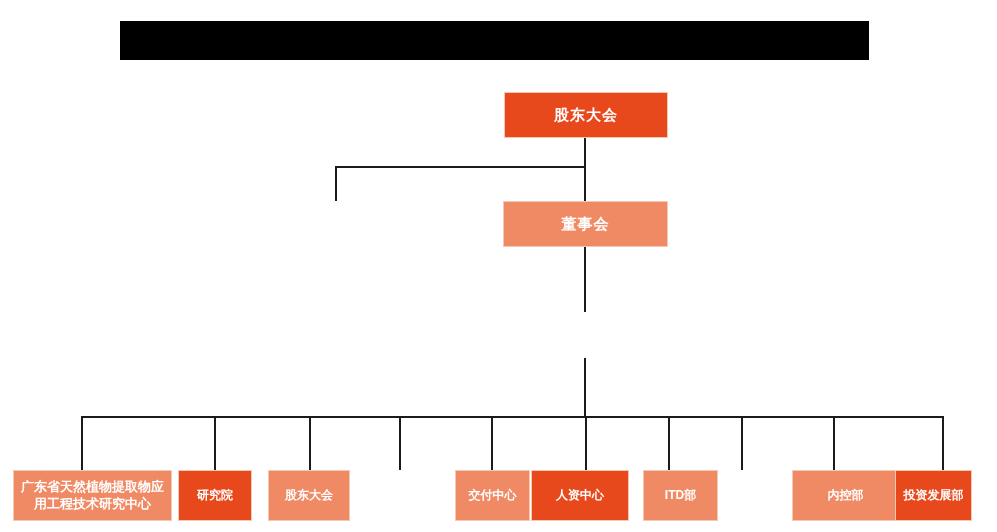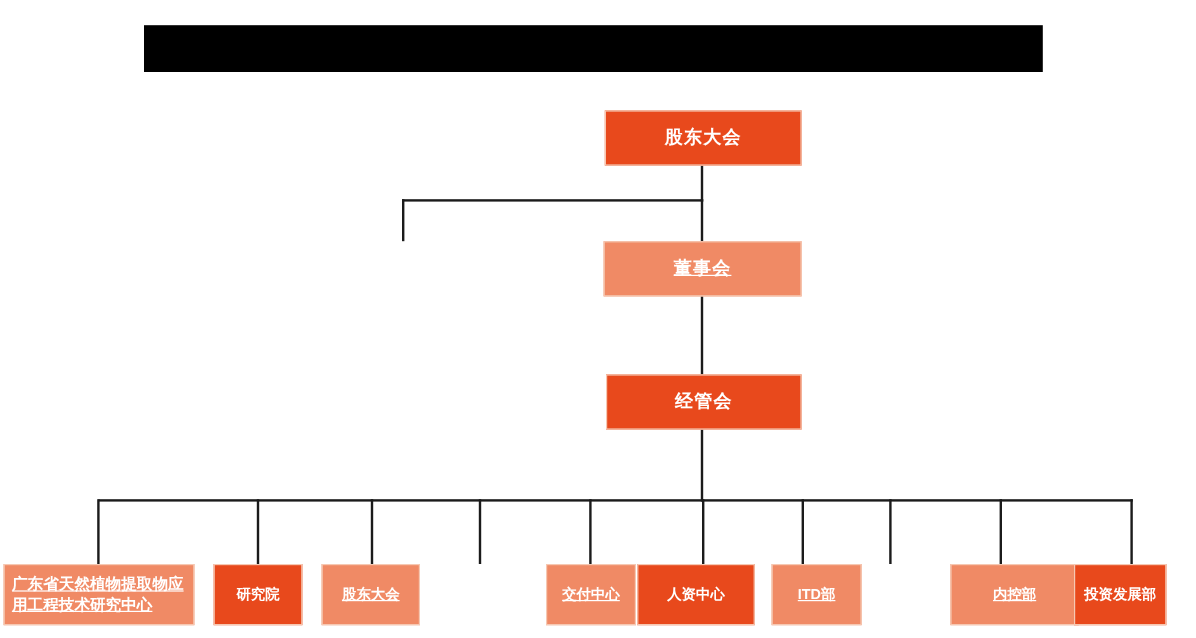--- a/index.html
+++ b/index.html
@@ -19,28 +19,28 @@
     left: 120px; top: 21px;
     width: 749px; height: 39px;
     background: #000000;
   }
 
   .box {
     position: absolute;
     display: flex;
     align-items: center;
     justify-content: center;
-    text-align: left;
+    text-align: center;
     color: var(--text, #ffffff);
     font-weight: bold;
     border: 1px solid #f6c8b2;
     line-height: 1.3;
   }
   .box.dark  { background: var(--dark,  #e8491c); }
-  .box.light { background: var(--light, #f08a65); text-decoration: underline; }
+  .box.light { background: var(--light, #f08a65); }
 
   .lvl { height: 46px; font-size: 15px; letter-spacing: 1px; }
   .dept { top: 470px; height: 51px; font-size: 12px; }
   .dept.long-label { font-size: 13px; padding: 0 6px; letter-spacing: 0; }
 
   .line {
     position: absolute;
     background: var(--line, #1b1b1b);
   }
 </style>
@@ -66,23 +66,22 @@
   <div class="line" style="left:585px; top:416px; width:2px; height:54px"></div>
   <div class="line" style="left:668px; top:416px; width:2px; height:54px"></div>
   <div class="line" style="left:741px; top:416px; width:2px; height:54px"></div>
   <div class="line" style="left:833px; top:416px; width:2px; height:54px"></div>
   <div class="line" style="left:942px; top:416px; width:2px; height:54px"></div>
 
   <div class="box dark lvl" style="left:504px; top:92px; width:164px">股东大会</div>
 
   <div class="box light lvl" style="left:503px; top:201px; width:165px">董事会</div>
 
-  <div class="box dark lvl" style="left:505px; top:312px; width:163px">经管会</div>
 
-  <div class="box light dept long-label" style="left:3px; width:159px">广东省天然植物提取物应用工程技术研究中心</div>
+  <div class="box light dept long-label" style="left:13px; width:159px">广东省天然植物提取物应用工程技术研究中心</div>
   <div class="box dark dept" style="left:178px; width:74px">研究院</div>
   <div class="box light dept" style="left:268px; width:82px">股东大会</div>
   <div class="box light dept" style="left:455px; width:75px">交付中心</div>
   <div class="box dark dept" style="left:531px; width:98px">人资中心</div>
   <div class="box light dept" style="left:643px; width:75px">ITD部</div>
   <div class="box light dept" style="left:792px; width:107px">内控部</div>
   <div class="box dark dept" style="left:895px; width:77px">投资发展部</div>
 
 </div>
 

